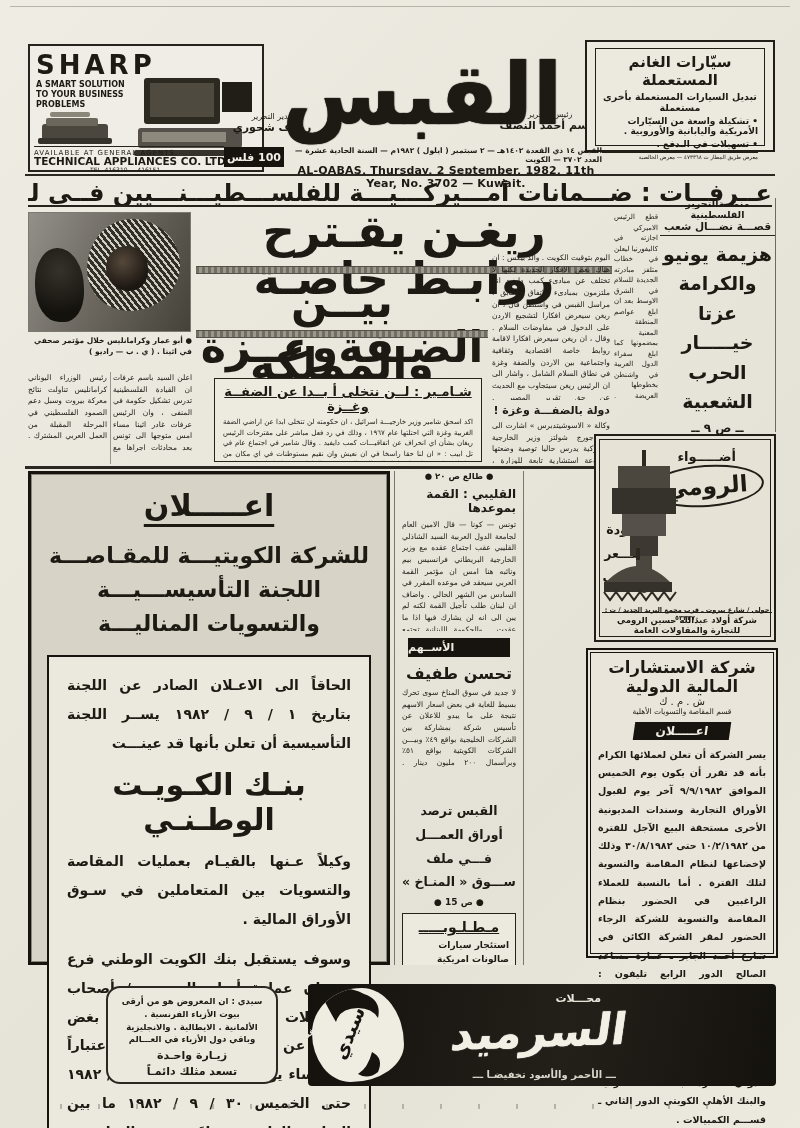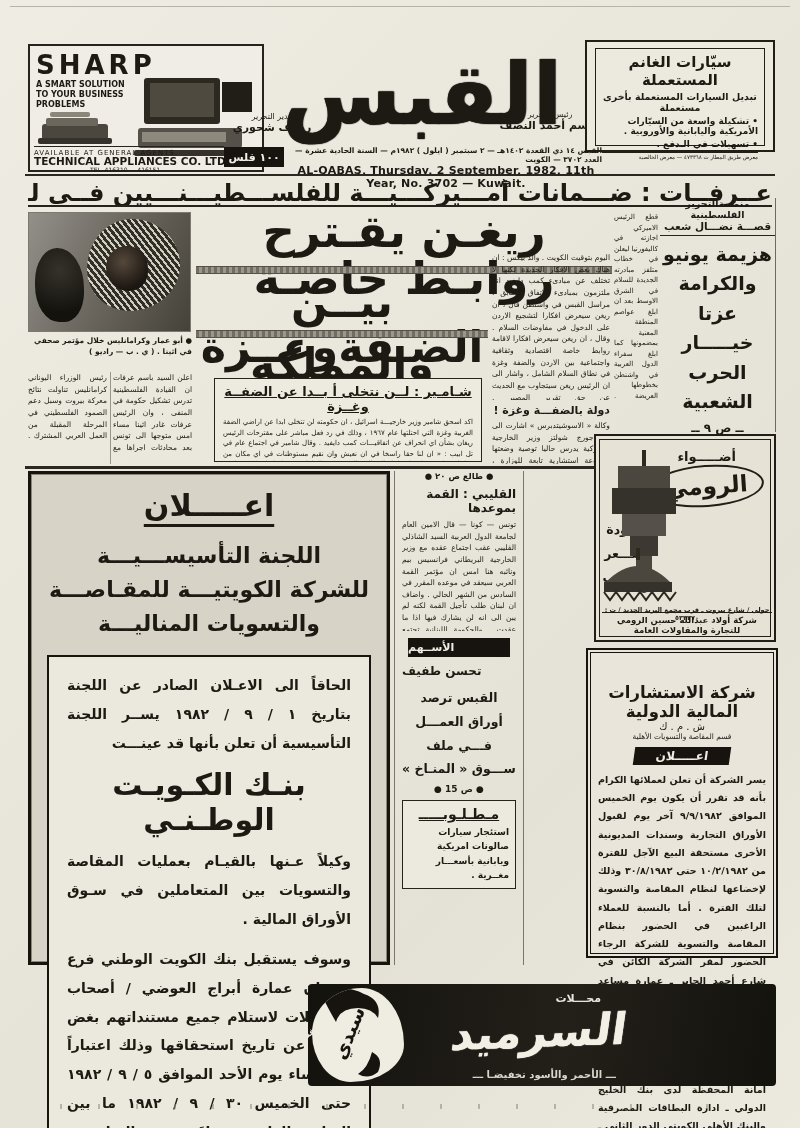--- a/index.html
+++ b/index.html
@@ -83,40 +83,40 @@
   .clearing .inner{border:2.5px solid #17140f;background:#ebe8dd;margin:14px 16px;padding:14px 18px;}
   .clearing .p{font-size:14px;font-weight:bold;line-height:2.05;text-align:justify;}
   .clearing .bank{font-size:30px;font-weight:bold;text-align:center;margin:10px 0;}
 
   
   .midcol{border-left:1px solid #7a766b;border-right:1px solid #7a766b;padding:0 7px;overflow:hidden;}
   .midcol .see{font-size:8.5px;font-weight:bold;text-align:center;}
   .midcol .t1{font-size:12px;font-weight:bold;margin:6px 0 4px;}
   .midcol .bb{background:#17140f;color:#f0ede3;font-size:11px;font-weight:bold;text-align:left;
               padding:3px 0;margin:7px 6px;}
-  .midcol .t2{font-size:12px;font-weight:bold;text-align:left;margin:4px 0 4px;}
+  .midcol .t2{font-size:16px;font-weight:bold;text-align:center;margin:4px 0 4px;}
   .midcol .ref{font-size:12.5px;font-weight:bold;text-align:center;line-height:1.9;margin-top:8px;}
   .midcol .pg{font-size:9px;font-weight:bold;text-align:center;margin:3px 0 6px;}
   .matloob{border:1.5px solid #26231d;padding:5px 6px;background:#ece9de;}
   .matloob .t{font-size:14px;font-weight:bold;text-align:center;text-decoration:underline;}
   .matloob .b1{font-size:9px;font-weight:bold;line-height:1.6;margin-top:3px;}
 
   
   .roumi{border:2px solid #211e18;box-shadow:inset 0 0 0 3px #e8e4d9,inset 0 0 0 4px #211e18;background:#e6e2d6;}
   .roumi .a1{font-size:13px;font-weight:bold;letter-spacing:3px;}
   .roumi .a2{font-size:23px;font-weight:bold;border:2.5px solid #211e18;border-radius:50%;
              padding:6px 14px;display:inline-block;transform:rotate(-4deg);}
   .roumi .slog{font-size:12.5px;font-weight:bold;line-height:1.9;text-align:center;}
   .roumi .addr{font-size:6.5px;font-weight:bold;text-align:center;}
   .roumi .comp{font-size:8.5px;font-weight:bold;text-align:center;border-top:1px solid #211e18;padding-top:2px;}
 
   
   .ifa{border:2px solid #17140f;box-shadow:inset 0 0 0 2px #e9e5da,inset 0 0 0 3px #17140f;
        background:#e9e5da;padding:8px 10px;}
-  .ifa .t{font-size:16.5px;font-weight:bold;text-align:center;margin-top:25px;}
+  .ifa .t{font-size:16.5px;font-weight:bold;text-align:center;}
   .ifa .l{font-size:10px;font-weight:normal;text-align:center;}
   .ifa .d{font-size:7.5px;text-align:center;}
   .ifa .ban{background:#17140f;color:#efece2;font-size:12px;font-weight:bold;text-align:center;
             width:96px;margin:6px auto;padding:2px 0;transform:skewX(-8deg);}
   .ifa .body{font-size:9.5px;font-weight:bold;line-height:1.92;text-align:justify;}
 
   
   .sidi{border:2px solid #2b2821;border-radius:14px;padding:7px 6px;background:#ebe8dd;}
   .sidi .l{font-size:8.5px;font-weight:bold;text-align:center;line-height:1.5;}
   .sidi .big{font-size:11px;font-weight:bold;text-align:center;margin-top:3px;}
@@ -161,21 +161,21 @@
     <div class="abs agents" style="left:4px;top:100px;width:190px;">AVAILABLE AT GENERAL AGENTS.</div>
     <div class="abs co" style="left:4px;top:109px;width:210px;">TECHNICAL APPLIANCES CO. LTD.</div>
     <div class="abs tel" style="left:60px;top:120px;">TEL. 416310 — 416151</div>
   </div>
 
   <div class="abs" style="right:488px;top:112px;width:80px;text-align:center;">
     <div class="ed-label">مدير التحرير</div>
     <div class="ed-name">رؤوف شحوري</div>
   </div>
 
-  <div class="abs price" style="left:224px;top:147px;width:60px;height:20px;">١٠٠ فلس</div>
+  <div class="abs price" style="left:224px;top:147px;width:60px;height:20px;">100 فلس</div>
 
   <div class="abs ctr" style="left:312px;top:44px;width:250px;height:100px;">
     <span class="logo">القبس</span>
   </div>
 
   <div class="abs" style="left:494px;top:110px;width:112px;text-align:center;">
     <div class="ed-label">رئيس التحرير</div>
     <div class="ed-name">جاسم أحمد النصف</div>
   </div>
 
@@ -232,38 +232,39 @@
   <div class="abs boxart" style="left:214px;top:378px;width:268px;height:84px;overflow:hidden;">
     <div class="t">شـامـير : لــن نتخلى أ بــدا عن الضفــة وغــزة</div>
     <div class="tiny2 just">اكد اسحق شامير وزير خارجيـــة اسرائيل ، ان حكومته لن تتخلى ابدا عن اراضي الضفة الغربية وغزة التي احتلتها عام ١٩٦٧ ، وذلك في رد فعل مباشر على مقترحات الرئيس ريغان بشأن اي انحراف عن اتفاقيـــات كمب دايفيد . وقال شامير في اجتماع عام في تل ابيب : « ان لنا حقا راسخا في ان نعيش وان نقيم مستوطنات في اي مكان من وطننا .. ولقد وصلت اسرائيل الى الحد الاقصى من التنازلات في اتفاقيات كمب دايفيد عندما اعادت سيناء الى مصر في ابريل ١٩٨٢ » .</div>
   </div>
 
   <div class="abs hrule" style="left:25px;top:466px;width:750px;height:2.5px;"></div>
 
   <div class="abs clearing" style="left:28px;top:471px;width:362px;height:494px;">
     <div class="ttl">اعـــــلان</div>
     <div class="org">
+      <div>للشركة الكويتيـــة للمقـاصـــة</div>
       <div>اللجنة التأسيســـيـــة</div>
-      <div>للشركة الكويتيـــة للمقـاصـــة</div>
       <div>والتسويات المناليـــة</div>
     </div>
     <div class="inner">
       <div class="p">الحاقاً الى الاعـلان الصادر عن اللجنة بتاريخ ١ / ٩ / ١٩٨٢ يســر اللجنة التأسيسية أن تعلن بأنها قد عينـــت</div>
       <div class="bank">بنـك الكـويـت الوطـنـي</div>
       <div class="p">وكيلاً عـنها بالقيـام بعمليات المقاصة والتسويات بين المتعاملين في سـوق الأوراق المالية .</div>
       <div class="p" style="margin-top:12px;">وسوف يستقبل بنك الكويت الوطني فرع دسمان عمارة أبراج العوضي / أصحاب المعاملات لاستلام جميع مستنداتهم بغض النظر عن تاريخ استحقاقها وذلك اعتباراً من مساء يوم الأحد الموافق ٥ / ٩ / ١٩٨٢ حتى الخميس ٣٠ / ٩ / ١٩٨٢ ما بين الساعة الرابعة مساءً وحتى الساعة ٨ مساءً ما عدا أيام الجمع والعطل الرسمية .</div>
     </div>
   </div>
 
   <div class="abs midcol" style="left:394px;top:471px;width:130px;height:494px;">
     <div class="see">● طالع ص ٢٠ ●</div>
     <div class="t1">القليبي : القمة بموعدها</div>
     <div class="tiny just" style="height:112px;overflow:hidden;">تونس — كونا — قال الامين العام لجامعة الدول العربية السيد الشاذلي القليبي عقب اجتماع عقده مع وزير الخارجية البريطاني فرانسيس بيم ونائبه هنا امس ان مؤتمر القمة العربي سيعقد في موعده المقرر في السادس من الشهر الحالي . واضاف ان لبنان طلب تأجيل القمة لكنه لم يبن الى انه لن يشارك فيها اذا ما عقدت . والحكومة اللبنانية تجتمع اليـــوم لاتخاذ قرار حول المشاركة في القمة .</div>
     <div class="bb">الأســهم</div>
     <div class="t2">تحسن طفيف</div>
+    <div class="tiny just" style="height:104px;overflow:hidden;">لا جديد في سوق المناخ سوى تحرك بسيط للغاية في بعض اسعار الاسهم نتيجة على ما يبدو للاعلان عن تأسيس شركة بمشاركة بين الشركات الخليجية بواقع ٤٩٪ وبيـــن الشركات الكويتية بواقع ٥١٪ وبرأسمال ٢٠٠ مليون دينار .</div>
     <div class="ref">القبس ترصد أوراق العمـــل فـــي ملف ســـوق « المنـاخ »</div>
     <div class="pg">● ص 15 ●</div>
     <div class="matloob">
       <div class="t">مـطـلـوبـــــ</div>
       <div class="b1">استئجار سيارات صالونات امريكية ويابانية بأسعـــار مغــرية .</div>
 
     </div>
   </div>
 
   <div class="abs roumi" style="left:594px;top:434px;width:182px;height:208px;">
@@ -299,20 +300,28 @@
   </div>
 
   <div class="abs ifa" style="left:586px;top:648px;width:192px;height:310px;">
     <div class="t">شركة الاستشارات المالية الدولية</div>
     <div class="l">ش . م . ك</div>
     <div class="d">قسم المقاصة والتسويات الأهلية</div>
     <div class="ban">اعـــــلان</div>
     <div class="body">يسر الشركة أن تعلن لعملائها الكرام بأنه قد تقرر أن يكون يوم الخميس الموافق ٩/٩/١٩٨٢ آخر يوم لقبول الأوراق التجارية وسندات المديونية الأخرى مستحقة البيع الآجل للفترة من ١٠/٢/١٩٨٢ حتى ٣٠/٨/١٩٨٢ وذلك لإخضاعها لنظام المقاصة والتسوية لتلك الفترة . أما بالنسبة للعملاء الراغبين في الحضور بنظام المقاصة والتسوية للشركة الرجاء الحضور لمقر الشركة الكائن في شارع أحمد الجابر ـ عمارة مساعد الصالح الدور الرابع تليفون : ٤٤٣٨٨٠٨/٢/٣/٤ لانهاء الاجراءات اللازمة للاشتراك ، كما نرجو الاسراع في حفظ الأوراق التجارية وسندات المديونية لهذه الفترة في حسابات أمانة المحفظة لدى بنك الخليج الدولي ـ ادارة البطاقات المصرفية والبنك الأهلي الكويتي الدور الثاني ـ قســـم الكمبيالات .</div>
   </div>
 
+  <div class="abs sidi" style="left:106px;top:986px;width:172px;height:98px;">
+    <div class="l">سيدي : ان المعروض هو من أرقى</div>
+    <div class="l">بيوت الأزياء الفرنسية .</div>
+    <div class="l">الألمانية . الايطالية . والانجليزية</div>
+    <div class="l">وباقي دول الأزياء في العـــالم</div>
+    <div class="big">زيـارة واحـدة</div>
+    <div class="big">تسعد مثلك دائمـاً</div>
+  </div>
 
   <div class="abs sarmeed" style="left:308px;top:984px;width:468px;height:102px;">
     <div class="diag" style="right:380px;top:26px;width:120px;">
       <div>تقدم خلال الفترة</div>
       <div>من ١٩٨٢/٩/١</div>
       <div>الى ١٩٨٢/٩/١٥</div>
     </div>
     <div class="mah" style="right:175px;top:8px;">محـــلات</div>
     <div class="ttl" style="right:150px;top:22px;">السرميد</div>
     <div class="sub" style="right:160px;bottom:6px;">ـــ الأحمر والأسود تخفيضـا ـــ</div>

